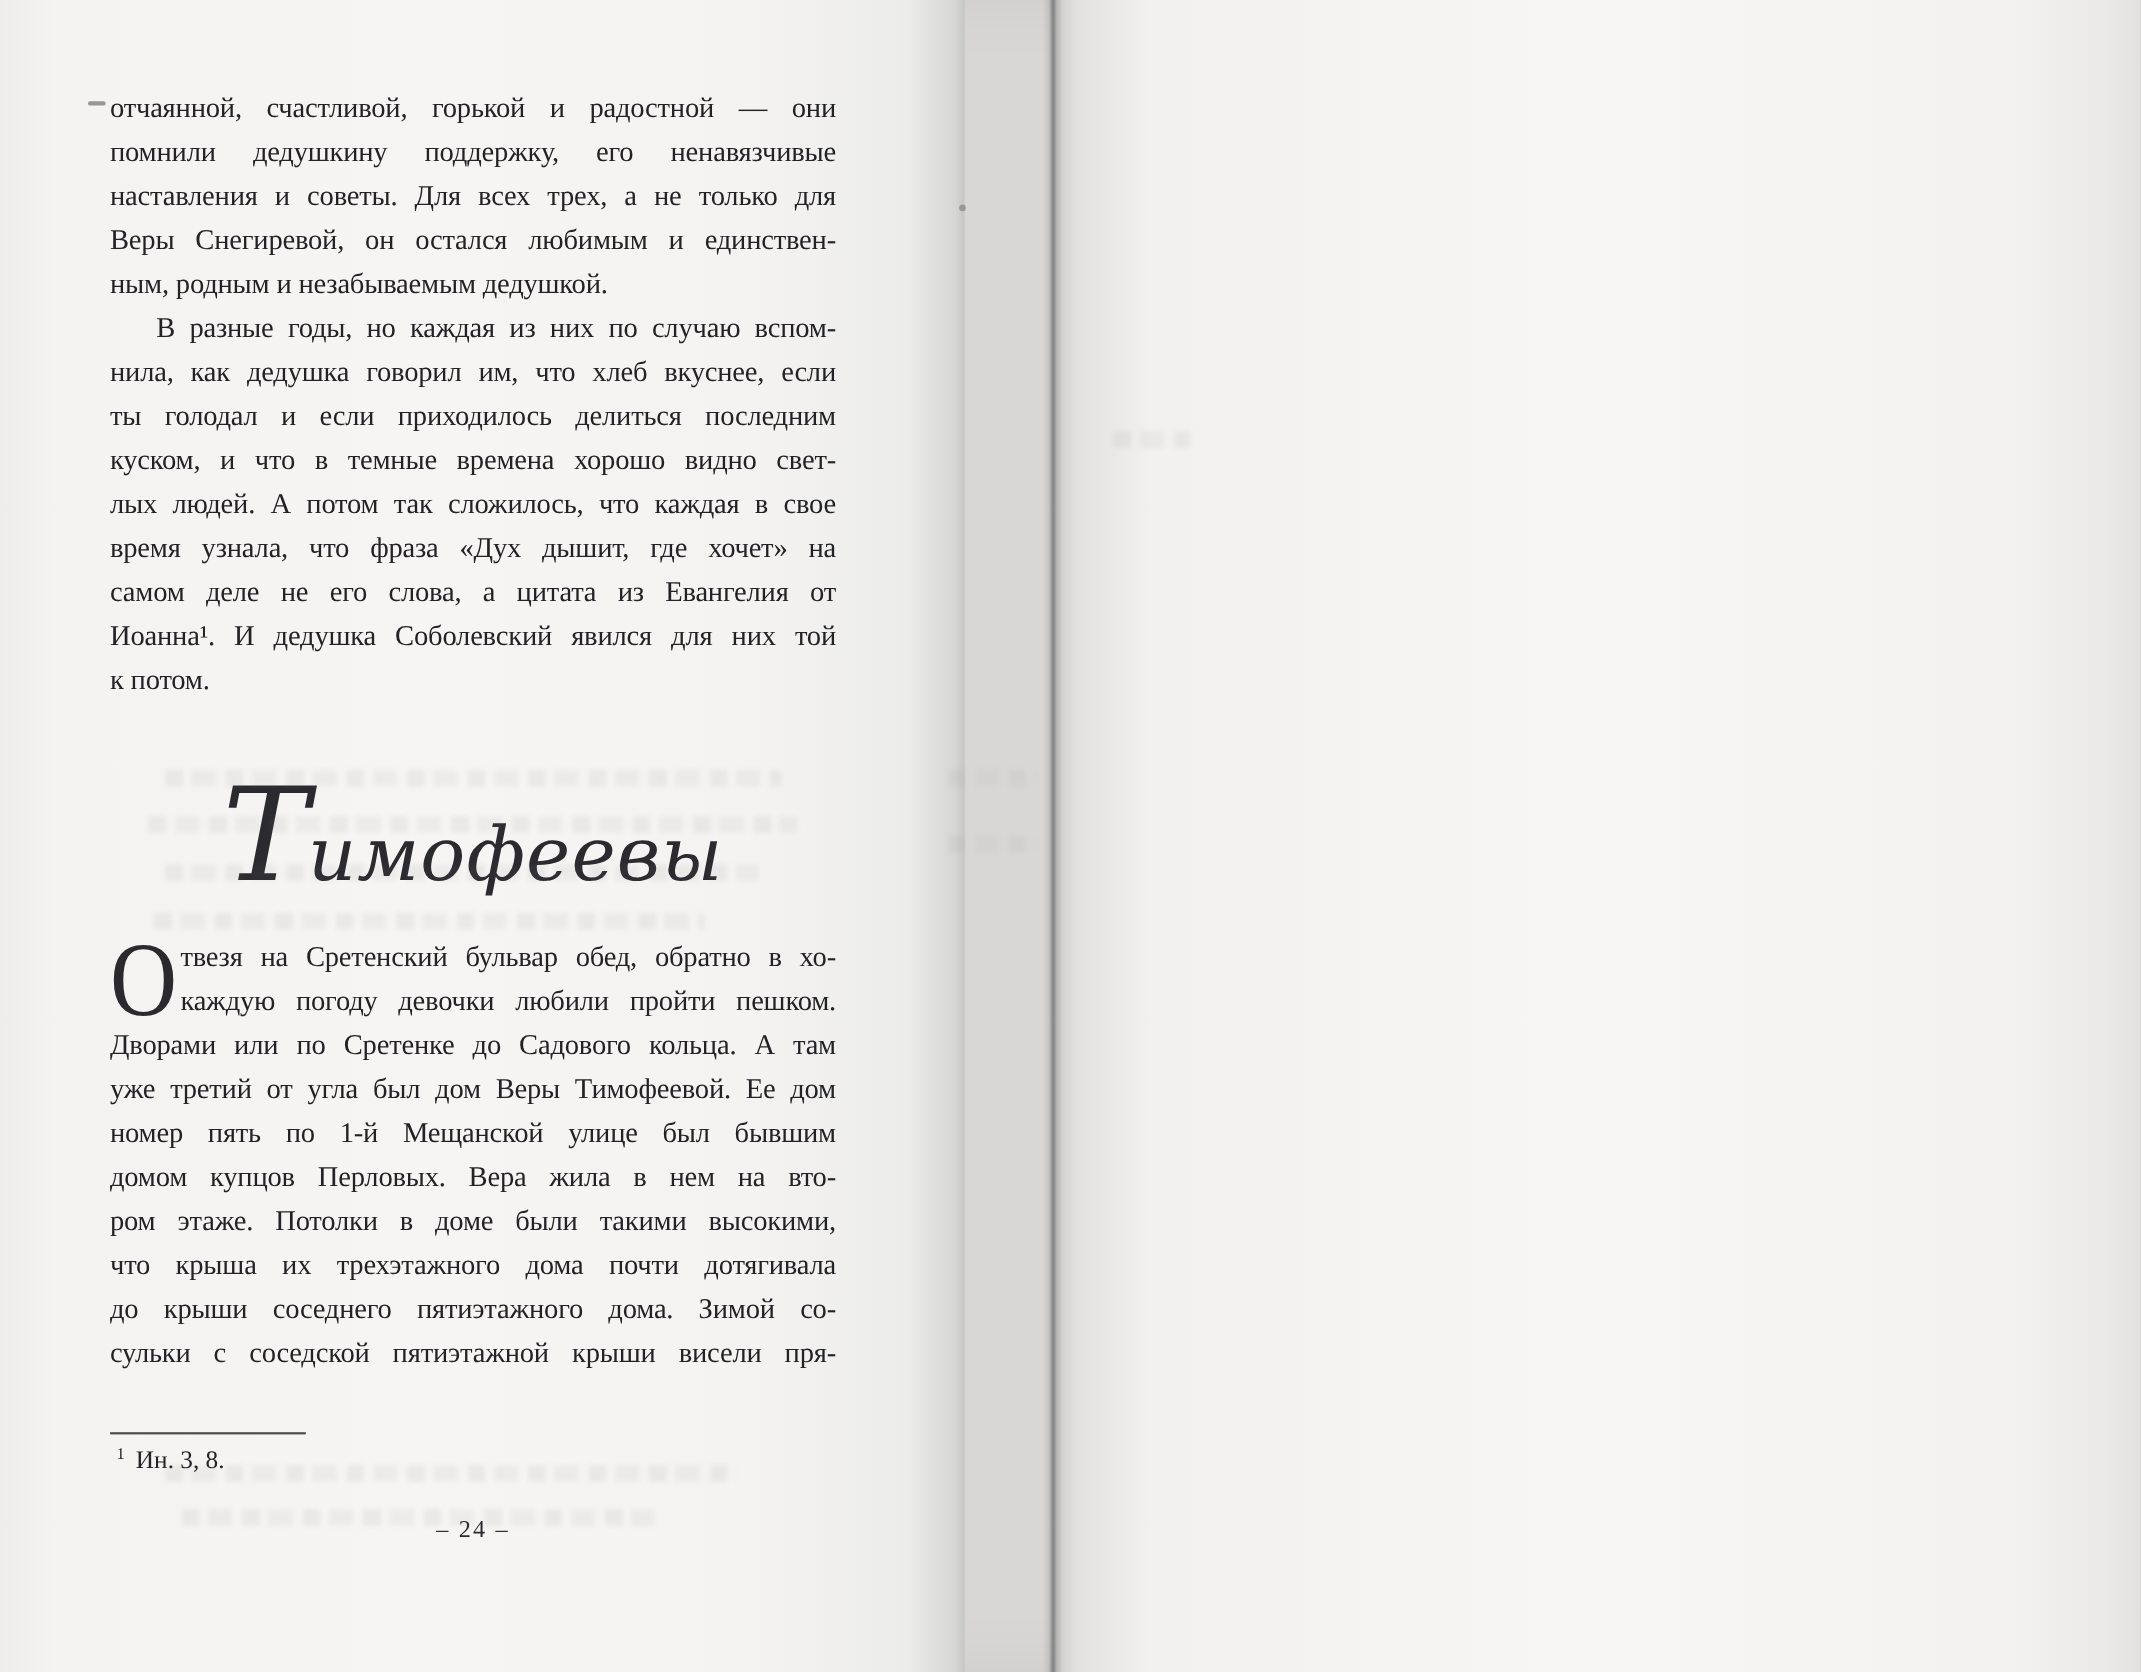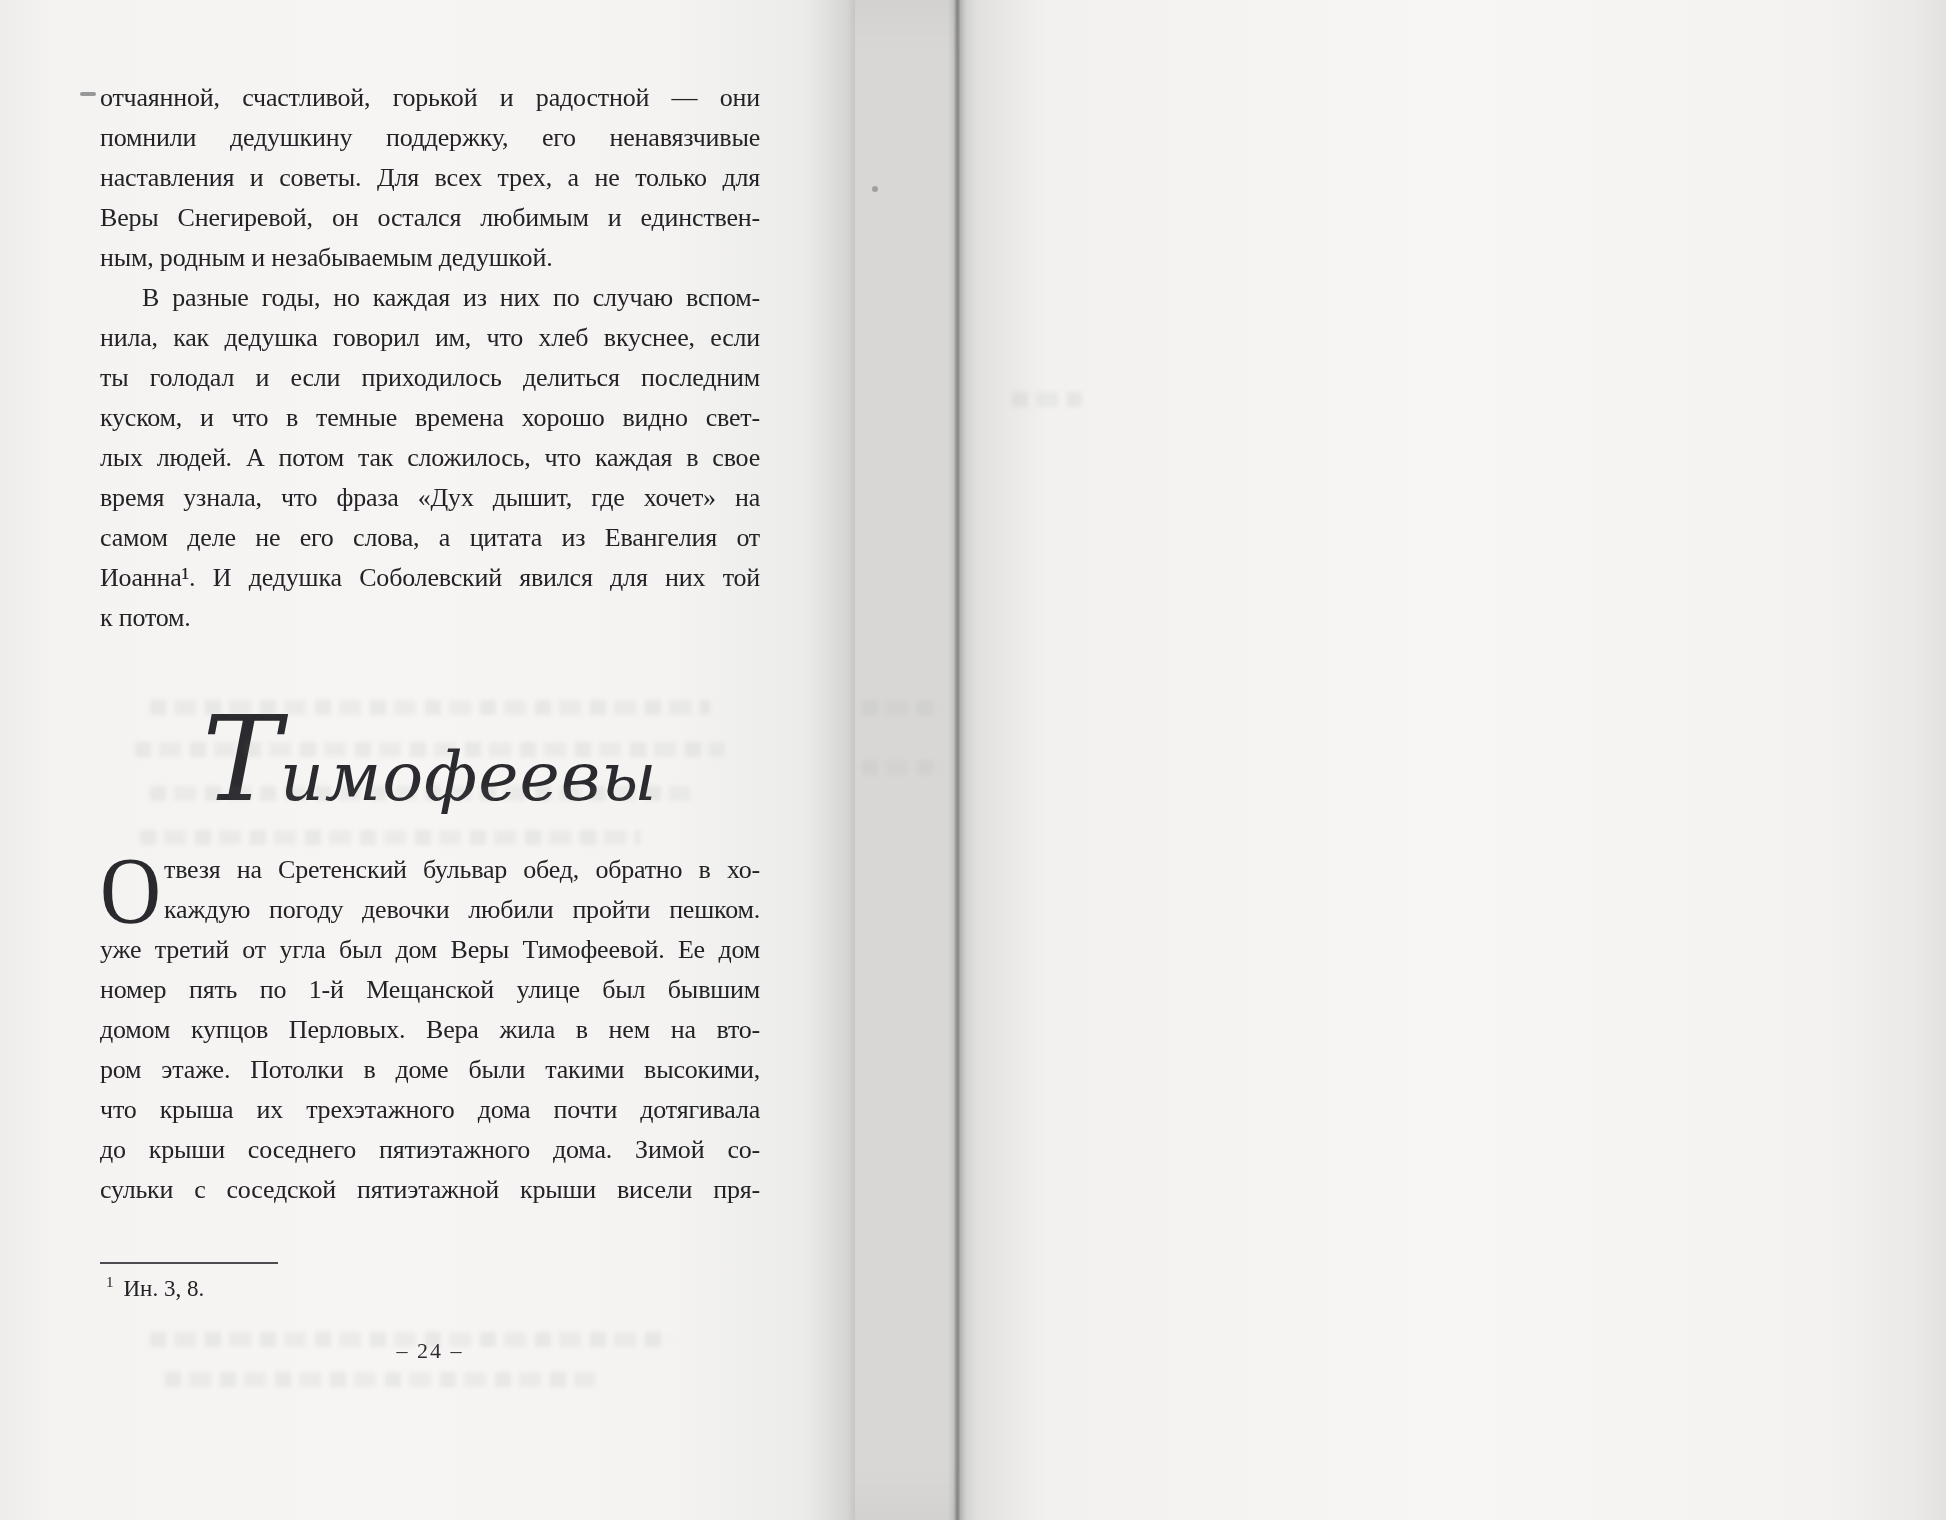--- a/index.html
+++ b/index.html
@@ -1,21 +1,21 @@
 <!DOCTYPE html>
 <html lang="ru"><head>
 <meta charset="utf-8">
 <style>
   html,body{margin:0;padding:0;background:#d8d7d5;}
   .scan{position:relative;width:1946px;height:1520px;overflow:hidden;
         font-family:"Liberation Serif","DejaVu Serif",serif;color:#232327;
         box-shadow:inset 0 0 70px rgba(0,0,0,.05);}
   .page{position:absolute;top:0;height:100%;}
   .page-left{left:0;width:855px;
-    background:linear-gradient(90deg,#eeedeb 0%,#f4f3f1 6%,#f6f5f3 45%,#f4f3f1 78%,#ececea 94%,#d6d6d4 99%,#c6c6c4 100%);}
+    background:linear-gradient(90deg,#eeedeb 0%,#f4f3f1 6%,#f6f5f3 45%,#f4f3f1 78%,#ececea 94%,#d6d6d4 99%,#c6c6c4 100%);padding-left:22px;}
   .page-right{left:958px;width:988px;
     background:linear-gradient(90deg,#c8c8c6 0%,#e2e1df 2%,#f2f1ef 9%,#f7f6f4 50%,#f3f2f0 88%,#eae9e7 97%,#e2e1df 100%);}
   .spine{position:absolute;top:0;left:948px;width:18px;height:100%;
     background:linear-gradient(90deg,rgba(40,42,45,0) 0%,rgba(40,42,45,.10) 30%,rgba(40,42,45,.48) 52%,rgba(40,42,45,.14) 70%,rgba(40,42,45,0) 100%);}
 
   .col{position:absolute;}
   .col-left{left:100px;top:78px;width:660px;font-size:26px;}
 
   .tl{height:40px;line-height:40px;text-align:justify;text-align-last:justify;letter-spacing:-.2px;}
   .tl.plain{text-align:left;text-align-last:left;}
@@ -70,20 +70,21 @@
           <div class="tl">Иоанна¹. И дедушка Соболевский явился для них той</div>
           <div class="tl plain">к потом.</div>
         </div>
 
       <h2 class="chapter-heading">Тимофеевы</h2>
 
       <div class="para chapter">
         <span class="dropcap">О</span>
       <div class="tl">твезя на Сретенский бульвар обед, обратно в хо-</div>
           <div class="tl">каждую погоду девочки любили пройти пешком.</div>
+          <div class="tl">Дворами или по Сретенке до Садового кольца. А там</div>
           <div class="tl">уже третий от угла был дом Веры Тимофеевой. Ее дом</div>
           <div class="tl">номер пять по 1-й Мещанской улице был бывшим</div>
           <div class="tl">домом купцов Перловых. Вера жила в нем на вто-</div>
           <div class="tl">ром этаже. Потолки в доме были такими высокими,</div>
           <div class="tl">что крыша их трехэтажного дома почти дотягивала</div>
           <div class="tl">до крыши соседнего пятиэтажного дома. Зимой со-</div>
           <div class="tl">сульки с соседской пятиэтажной крыши висели пря-</div>
         </div>
 
       <div class="footnote">

